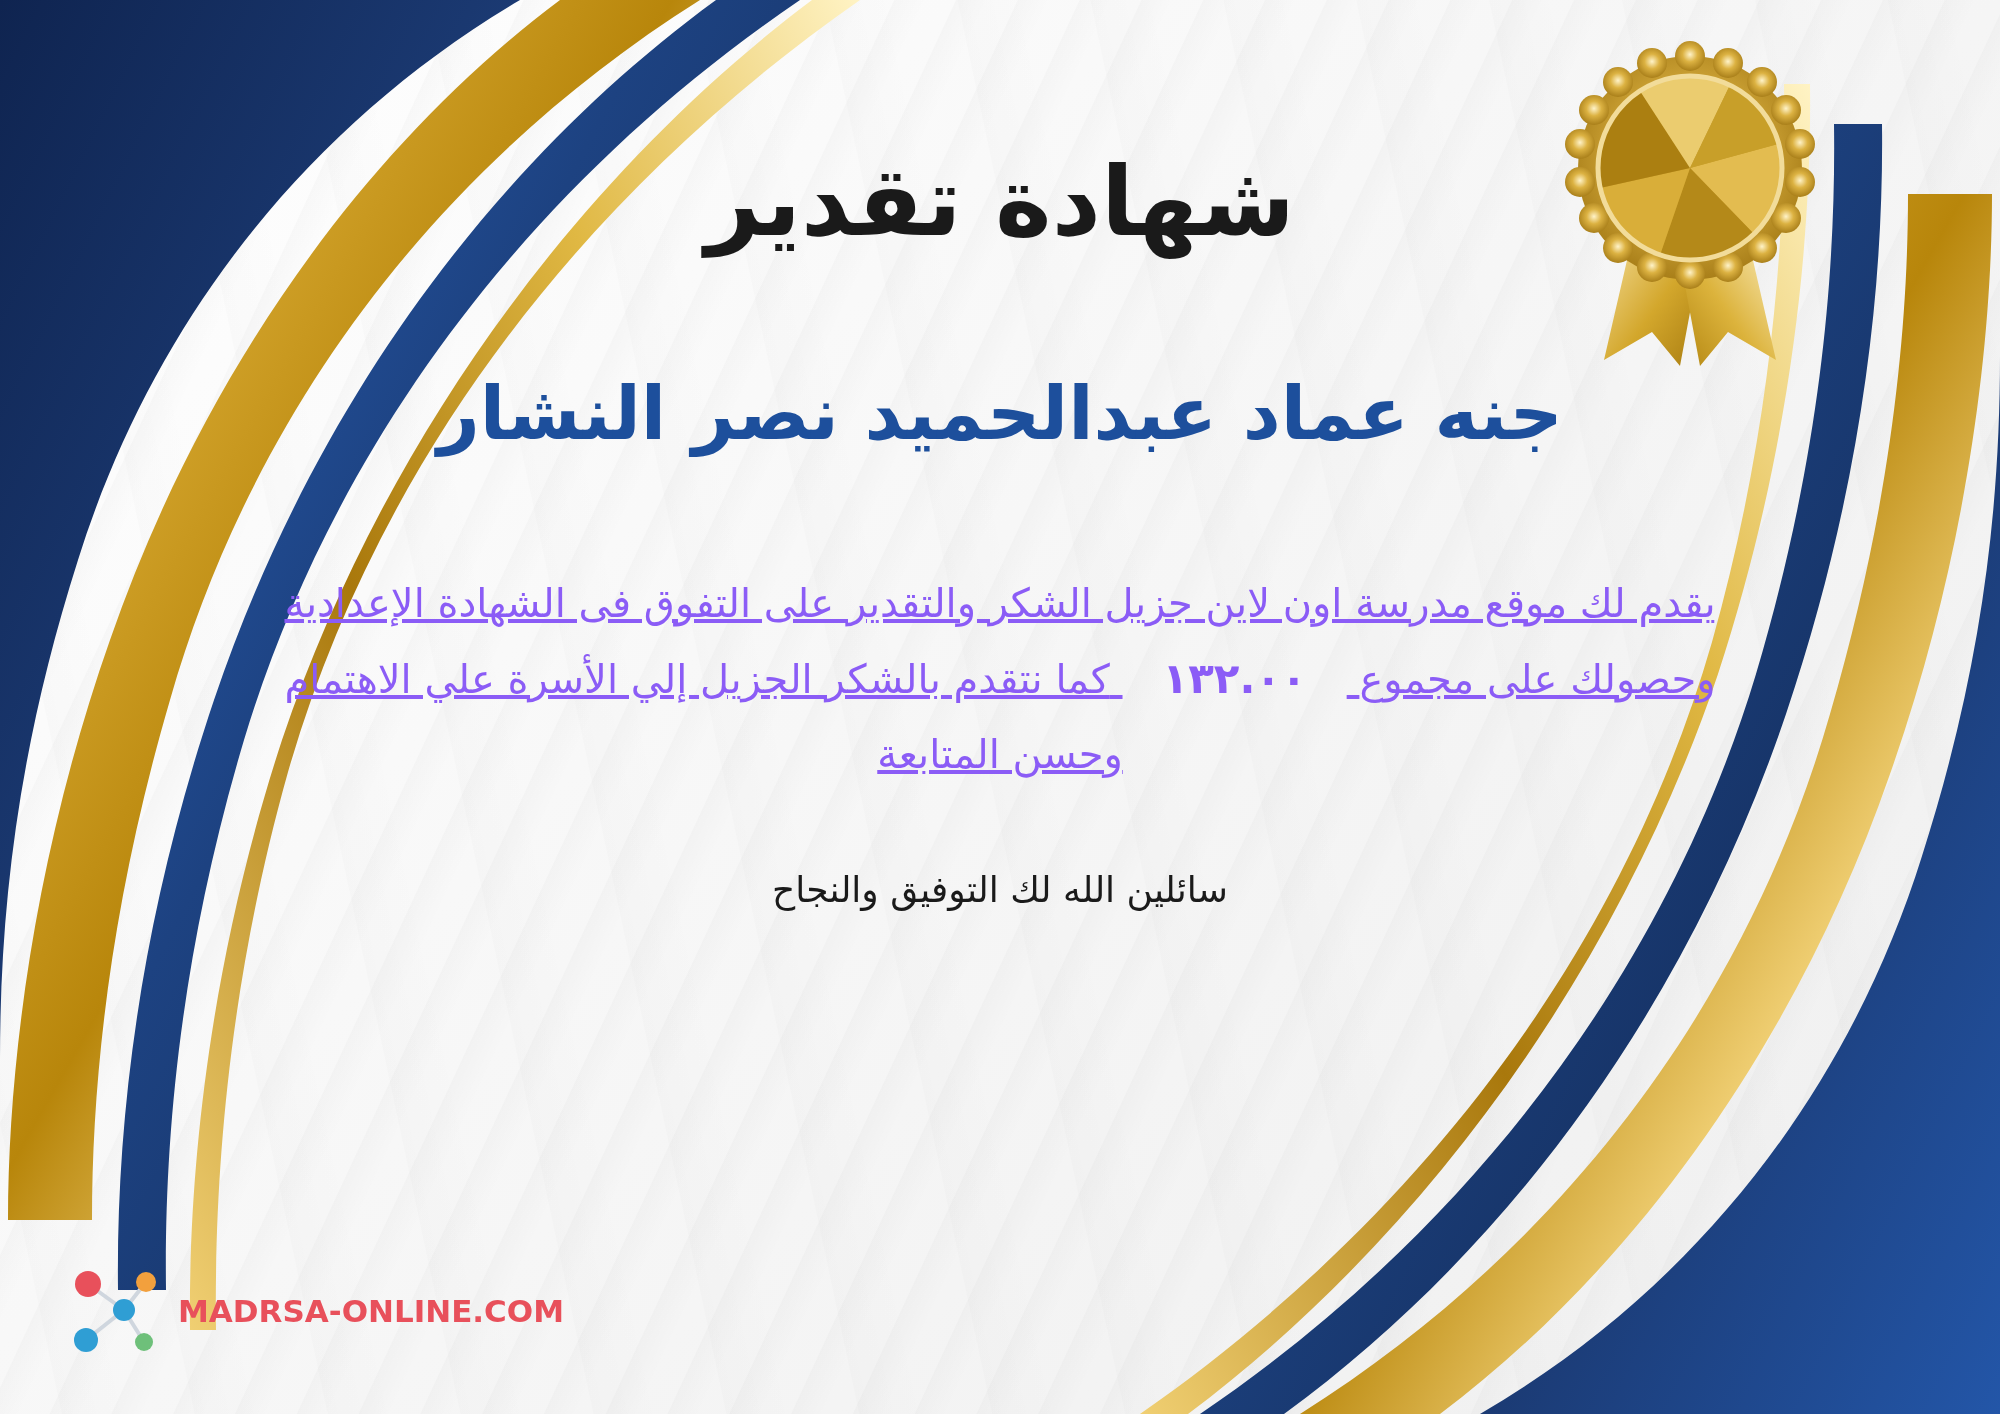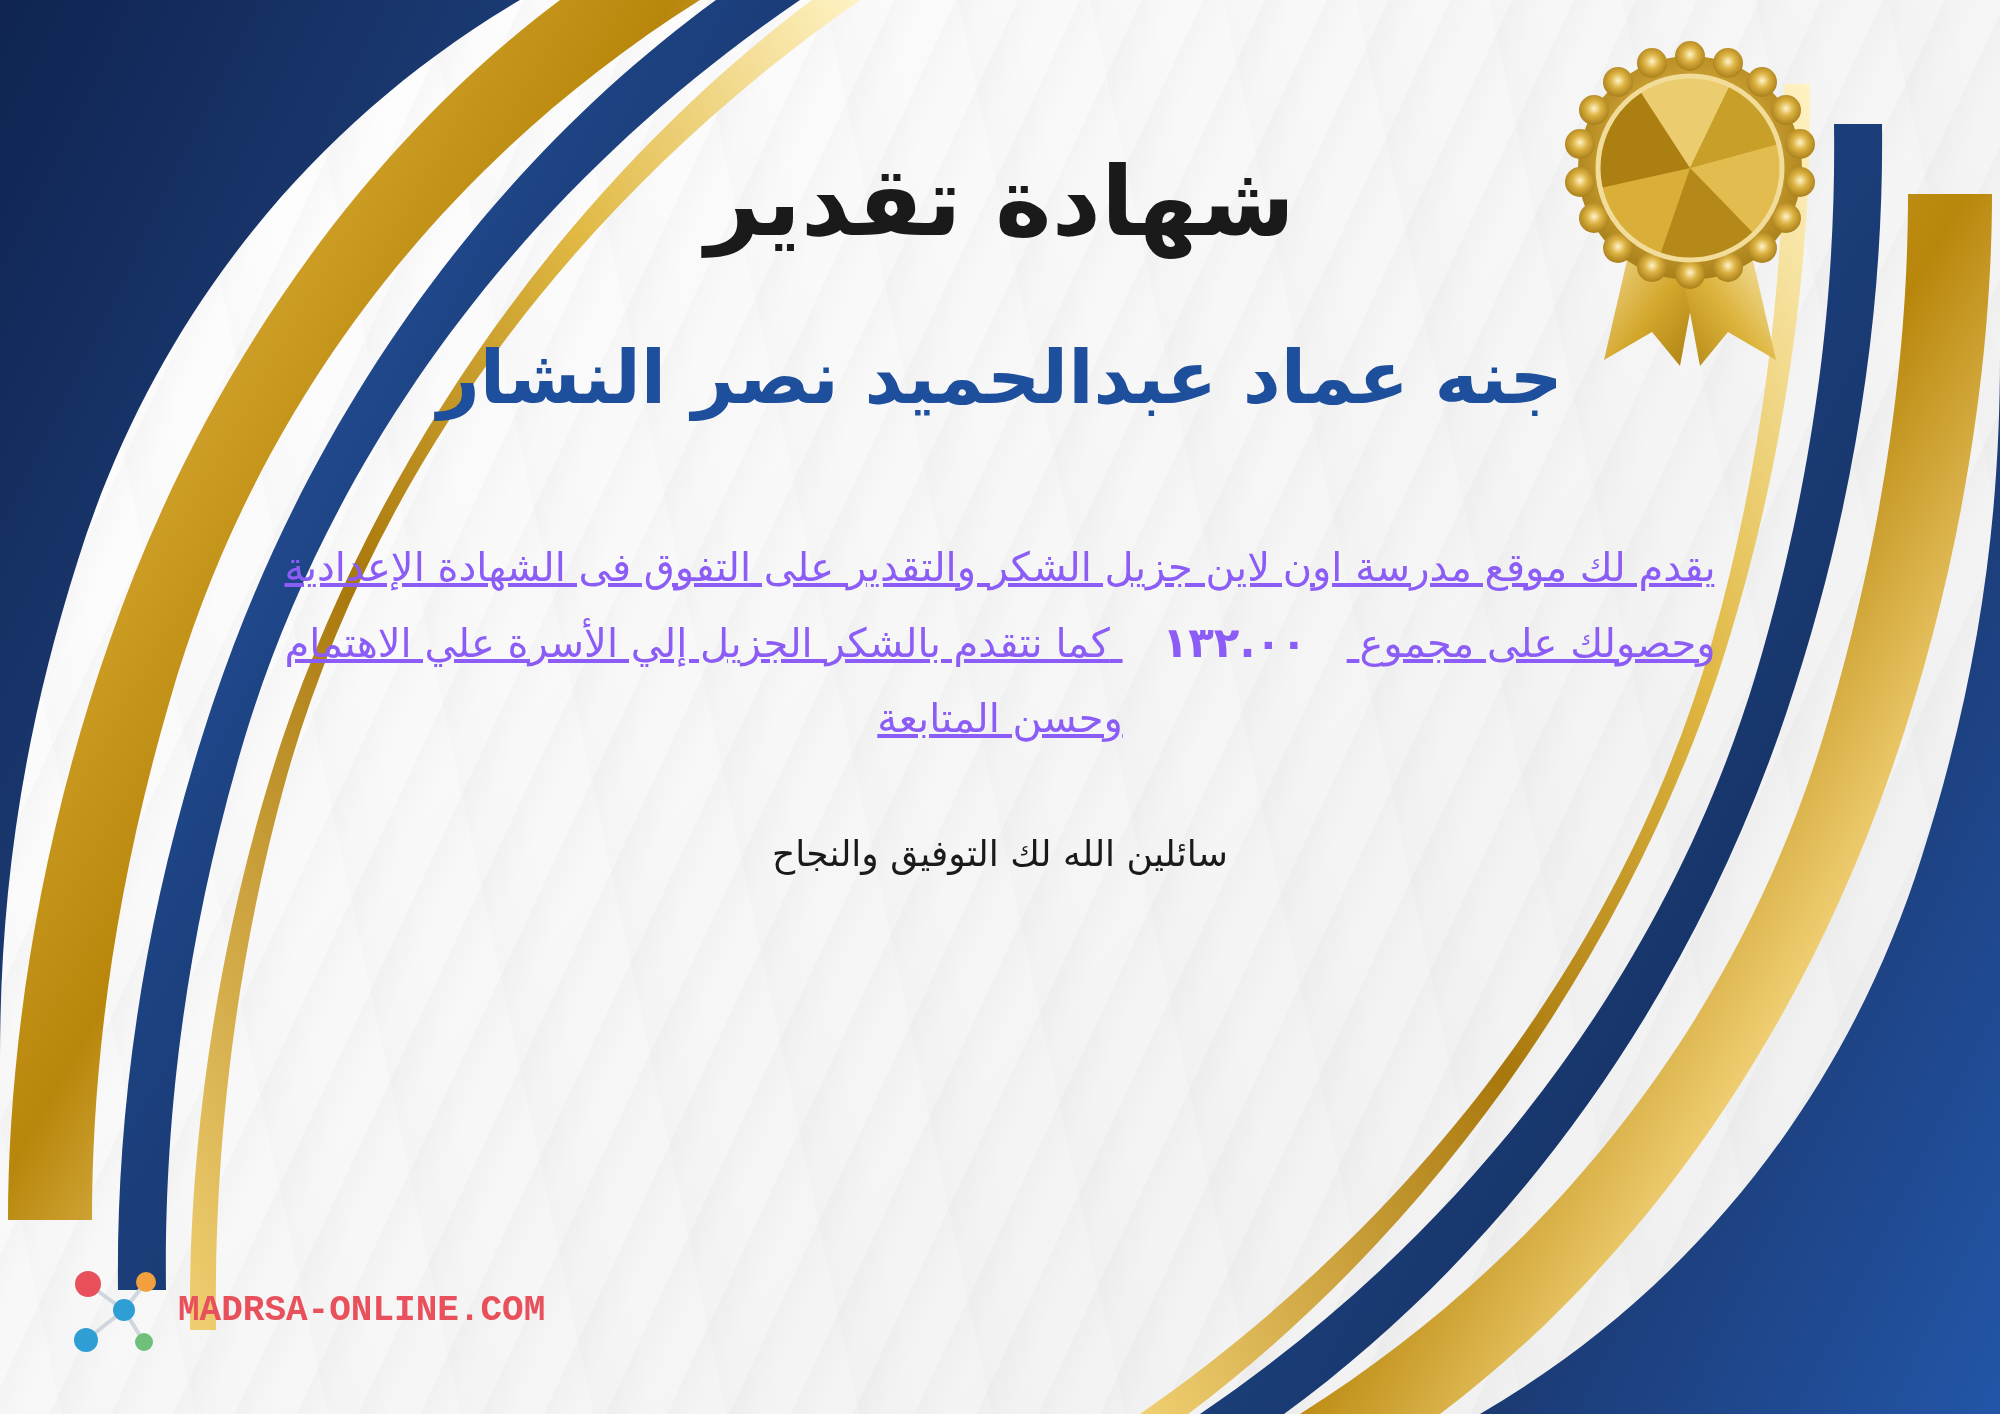--- a/index.html
+++ b/index.html
@@ -59,21 +59,21 @@
     margin-top: 150px;
     font-size: 96px;
     font-weight: 700;
     color: #1a1a1a;
     letter-spacing: 0px;
     line-height: 1.1;
     direction: rtl;
   }
 
   .recipient {
-    margin-top: 78px;
+    margin-top: 114px;
     font-size: 74px;
     font-weight: 700;
     color: #1d4f9c;
     direction: rtl;
     text-align: center;
   }
 
   .body-text {
     margin-top: 110px;
     width: 1470px;
@@ -125,26 +125,25 @@
     line-height: 1;
   }
   .brand-ar {
     font-size: 54px;
     font-weight: 700;
     color: #e8505b;
     direction: rtl;
     margin-bottom: 6px;
   }
   .brand-url {
-    font-size: 36px;
+    font-size: 31px;
     font-weight: 700;
     color: #e8505b;
     letter-spacing: 0px;
     direction: ltr;
-    font-family: Liberation Mono, monospace;
   }
   .brand-mark {
     margin-right: 10px;
     margin-left: 14px;
     width: 110px;
     height: 110px;
     position: relative;
     align-self: center;
   }
 </style>

